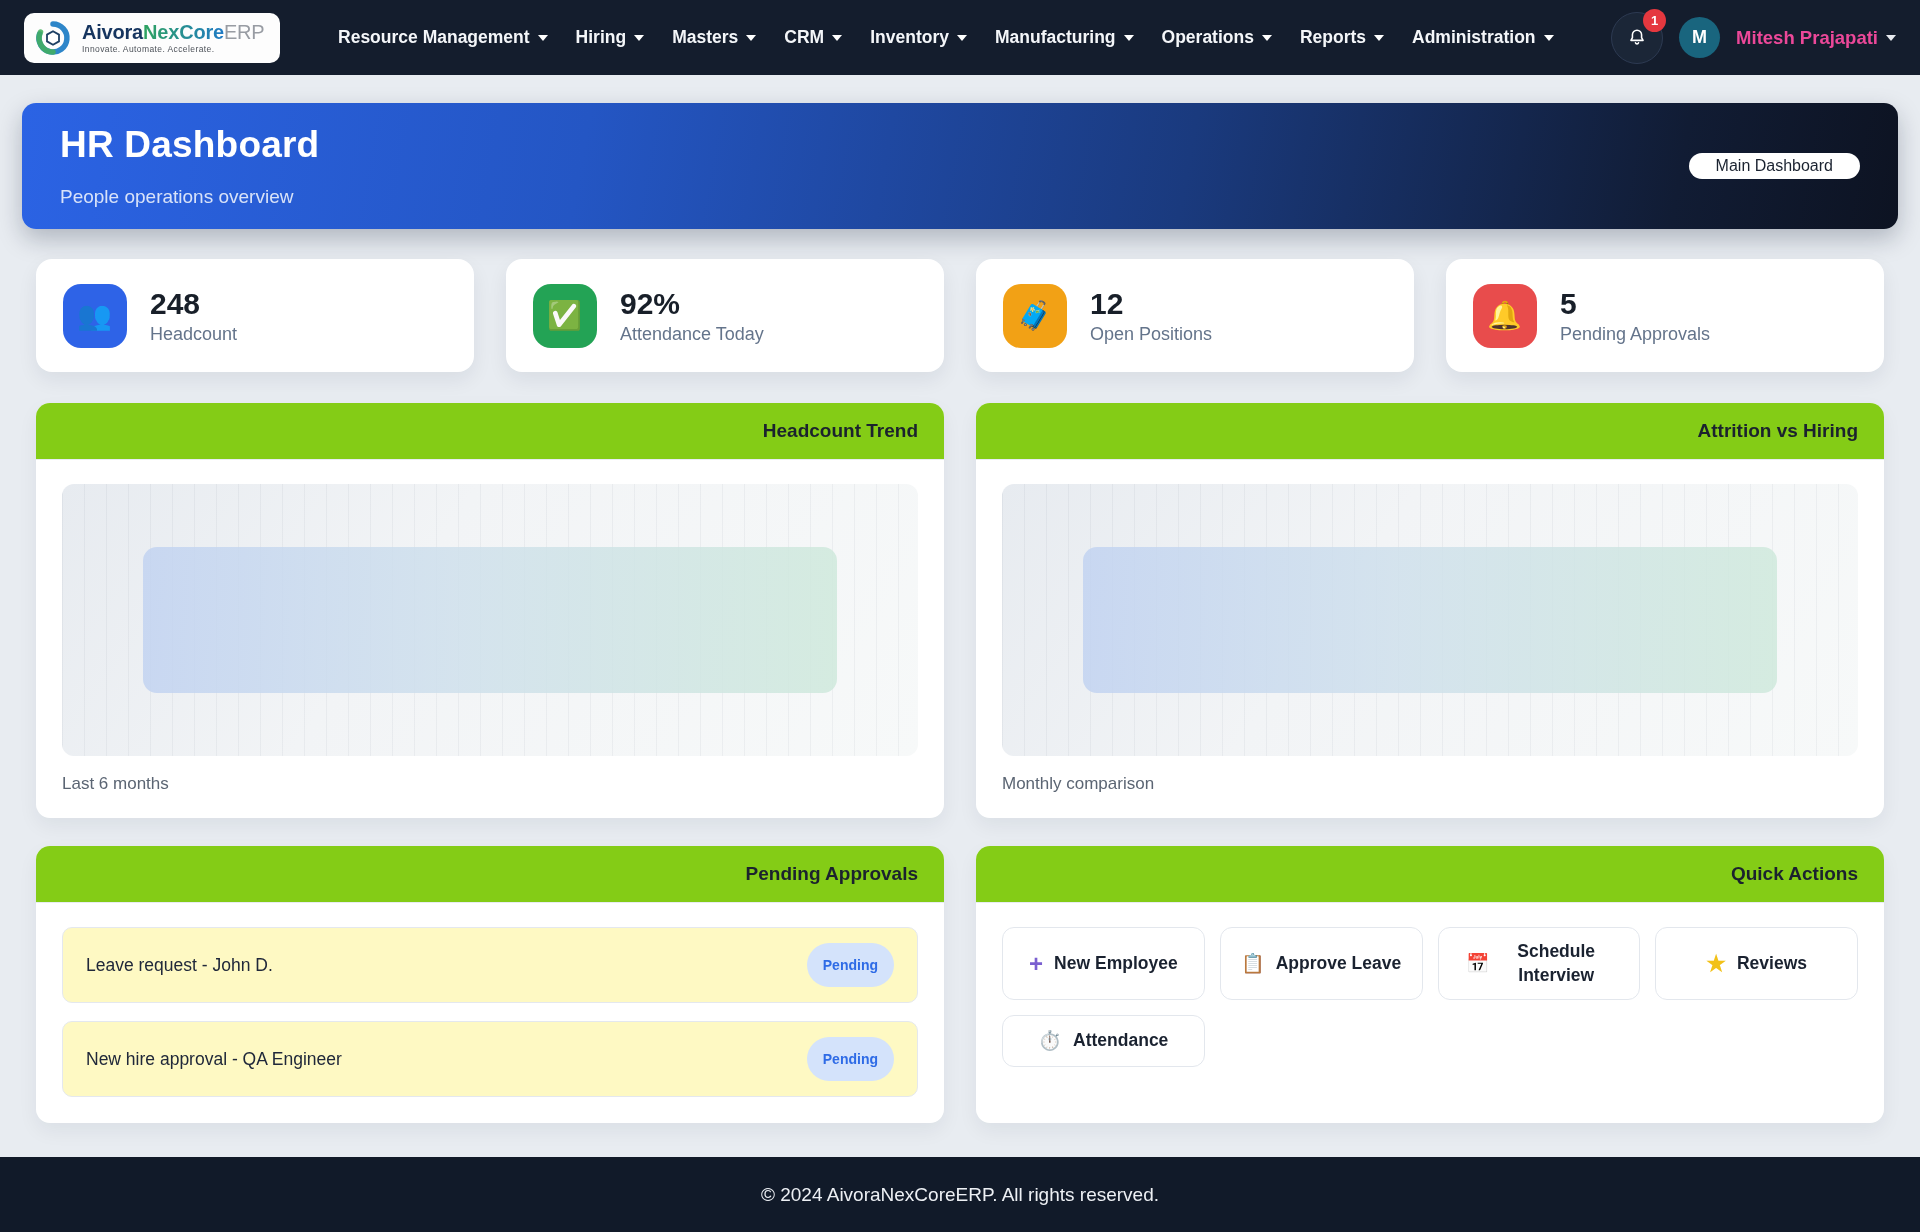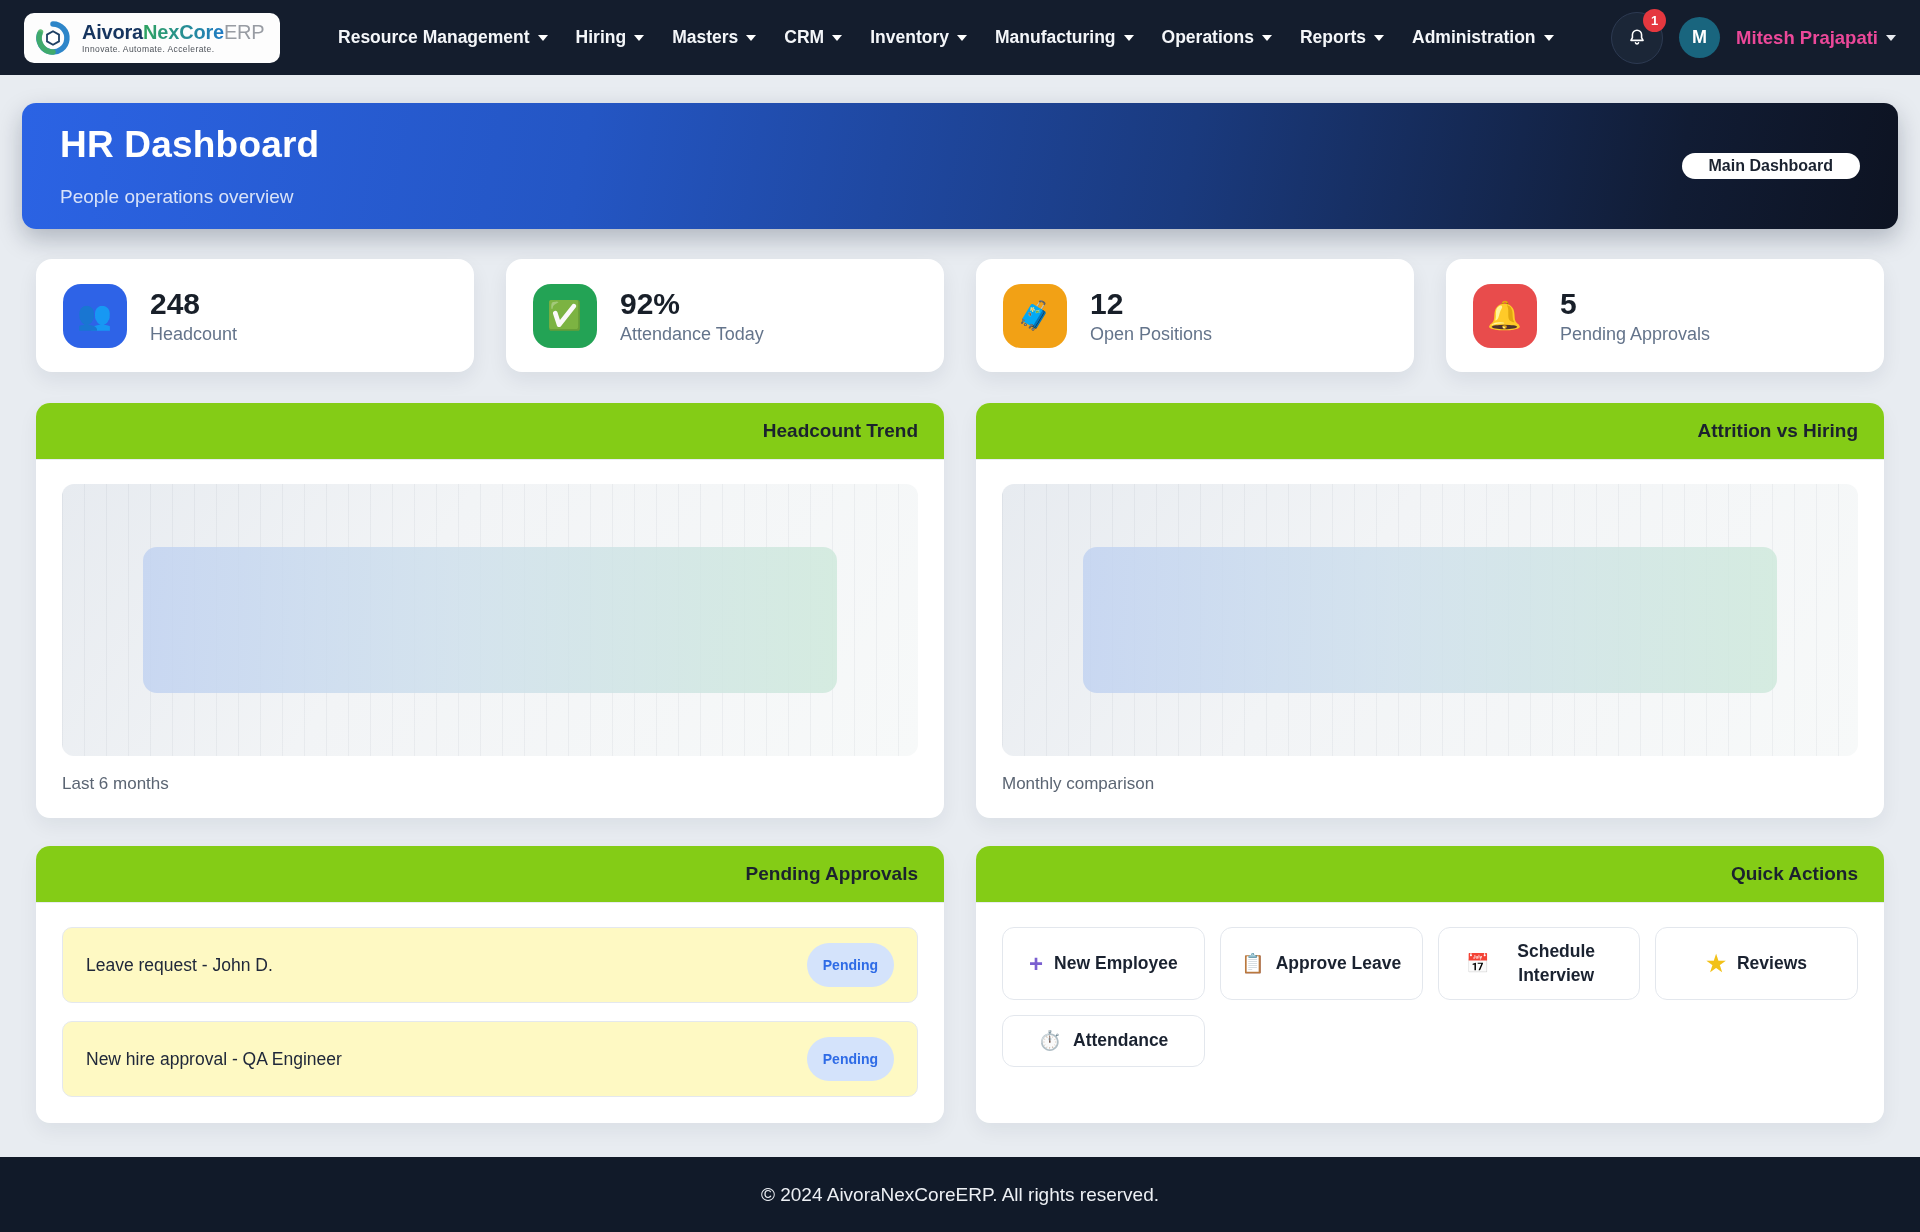--- a/index.html
+++ b/index.html
@@ -65,21 +65,21 @@
   .banner {
     margin:28px 22px 0; height:126px; border-radius:14px;
     background:linear-gradient(100deg,#2b63e4 0%, #2456c4 30%, #1a3a7e 62%, #111c34 88%, #0d1322 100%);
     display:flex; align-items:center; justify-content:space-between; padding:0 38px;
     box-shadow:0 10px 24px rgba(13,25,48,.25);
   }
   .banner h1 { color:#ffffff; font-size:37px; font-weight:bold; letter-spacing:.2px; }
   .banner p { color:rgba(255,255,255,.82); font-size:19px; margin-top:20px; }
   .banner-btn {
     background:#ffffff; color:#1a2230; border:none; font-family:inherit;
-    font-size:16px; font-weight:bold; padding:4px 27px; border-radius:26px; cursor:pointer;
+    font-size:16px; font-weight:normal; padding:4px 27px; border-radius:26px; cursor:pointer;
   }
 
   .row { display:flex; gap:32px; margin:30px 36px 0; }
 
   
   .stat-card {
     flex:1; background:#fff; border-radius:16px; height:113px;
     display:flex; align-items:center; gap:23px; padding:0 27px;
     box-shadow:0 8px 20px rgba(20,30,50,.07);
   }

